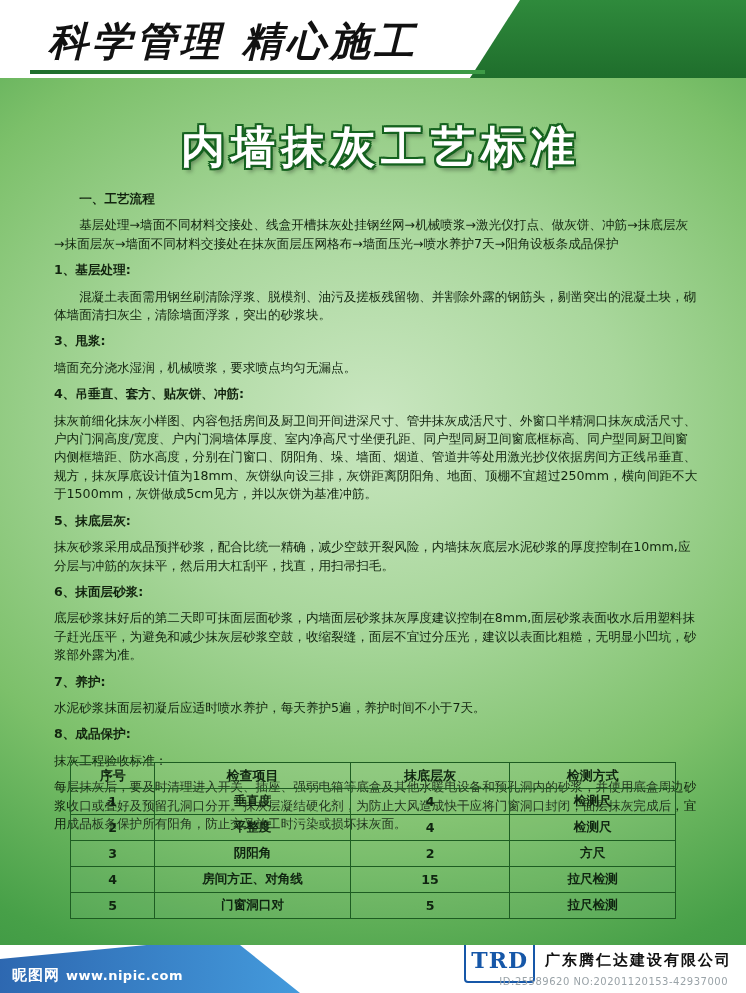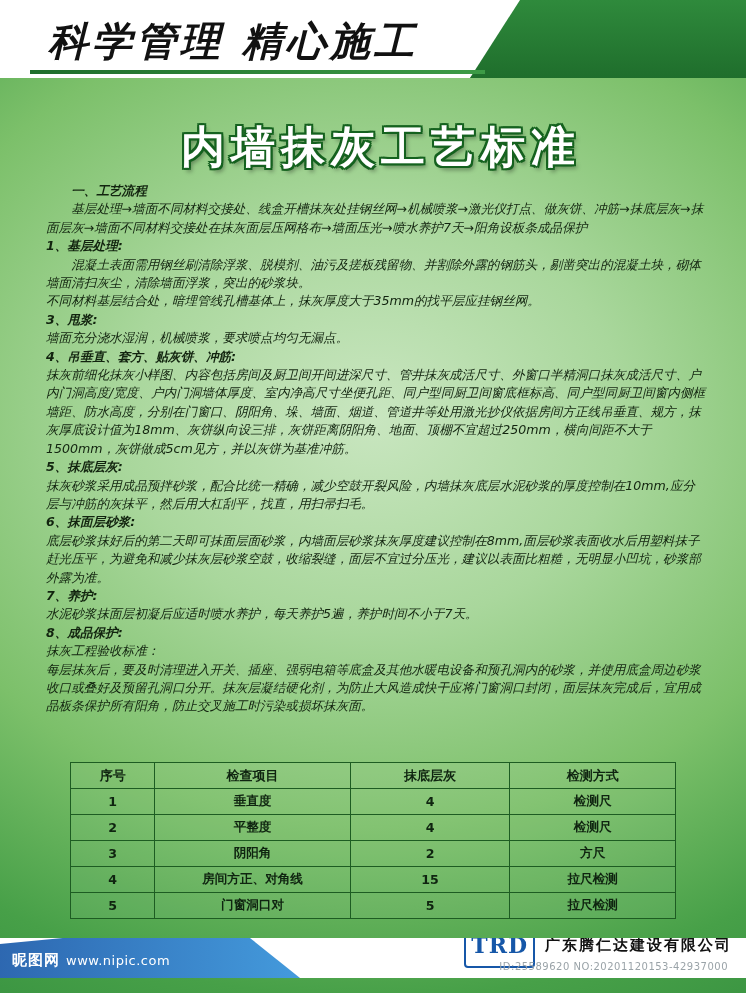--- a/index.html
+++ b/index.html
@@ -52,21 +52,21 @@
     white-space:nowrap;
   }
   
   .body{
     position:absolute;left:46px;top:182px;width:660px;
     color:#12240f;
     font-size:12.6px;
     line-height:18.4px;
     font-family:"DejaVu Sans","Liberation Sans",sans-serif;
   }
-  .body p{margin:0;font-style:italic;}
+  .body p{margin:8px;}
   .ind1{text-indent:2em;}
   .b{font-weight:bold;}
   
   .tbl-wrap{
     position:absolute;left:70px;top:762px;width:606px;
   }
   table{
     border-collapse:collapse;width:606px;
     background:rgba(255,255,255,0.06);
   }
@@ -79,42 +79,42 @@
     font-weight:bold;
     padding:0;
   }
   thead th{font-size:13px;}
   .col1{width:84px;}
   .col2{width:196px;}
   .col3{width:160px;}
   .col4{width:166px;}
   
   .bottom{
-    position:absolute;left:0;bottom:15px;width:746px;height:40px;
+    position:absolute;left:0;bottom:0;width:746px;height:48px;
     background:#ffffff;
     overflow:hidden;
     margin-top:20px;
   }
   .bottom-swoosh{
     position:absolute;left:0;bottom:0;width:300px;height:56px;
     background:linear-gradient(90deg,#1657a8,#2f8fd8);
     clip-path:polygon(0 22px, 230px 0, 300px 56px, 0 56px);
     opacity:.9;
   }
   .nipic{
     position:absolute;left:12px;bottom:8px;
     display:flex;align-items:center;gap:6px;
   }
   .nipic-logo{
     font-family:"DejaVu Serif","Liberation Serif",serif;
     font-size:15px;font-weight:bold;color:#ffffff;
     letter-spacing:1px;
   }
   .nipic-url{
-    font-size:13px;color:#ffffff;font-weight:normal;letter-spacing:.5px;
+    font-size:13px;color:#ffffff;font-weight:bold;letter-spacing:.5px;
   }
   .brand{
     position:absolute;right:14px;bottom:10px;
     display:flex;align-items:center;gap:10px;
   }
   .brand-mark{
     font-family:"DejaVu Serif","Liberation Serif",serif;
     font-size:22px;font-weight:bold;color:#1657a8;letter-spacing:1px;
     border:2px solid #1657a8;border-radius:4px;padding:8px 5px;
   }
@@ -140,21 +140,20 @@
 
   <div class="main-title">内墙抹灰工艺标准</div>
 
   <div class="body">
     <p class="ind1 b">一、工艺流程</p>
     <p class="ind1">基层处理→墙面不同材料交接处、线盒开槽抹灰处挂钢丝网→机械喷浆→激光仪打点、做灰饼、冲筋→抹底层灰→抹面层灰→墙面不同材料交接处在抹灰面层压网格布→墙面压光→喷水养护7天→阳角设板条成品保护</p>
 
     <p class="b">1、基层处理:</p>
     <p class="ind1">混凝土表面需用钢丝刷清除浮浆、脱模剂、油污及搓板残留物、并割除外露的钢筋头，剔凿突出的混凝土块，砌体墙面清扫灰尘，清除墙面浮浆，突出的砂浆块。</p>
 
-    <p>不同材料基层结合处，暗埋管线孔槽基体上，抹灰厚度大于35mm的找平层应挂钢丝网。</p>
 
     <p class="b">3、甩浆:</p>
     <p>墙面充分浇水湿润，机械喷浆，要求喷点均匀无漏点。</p>
 
     <p class="b">4、吊垂直、套方、贴灰饼、冲筋:</p>
     <p>抹灰前细化抹灰小样图、内容包括房间及厨卫间开间进深尺寸、管井抹灰成活尺寸、外窗口半精洞口抹灰成活尺寸、户内门洞高度/宽度、户内门洞墙体厚度、室内净高尺寸坐便孔距、同户型同厨卫间窗底框标高、同户型同厨卫间窗内侧框墙距、防水高度，分别在门窗口、阴阳角、垛、墙面、烟道、管道井等处用激光抄仪依据房间方正线吊垂直、规方，抹灰厚底设计值为18mm、灰饼纵向设三排，灰饼距离阴阳角、地面、顶棚不宜超过250mm，横向间距不大于1500mm，灰饼做成5cm见方，并以灰饼为基准冲筋。</p>
 
     <p class="b">5、抹底层灰:</p>
     <p>抹灰砂浆采用成品预拌砂浆，配合比统一精确，减少空鼓开裂风险，内墙抹灰底层水泥砂浆的厚度控制在10mm,应分层与冲筋的灰抹平，然后用大杠刮平，找直，用扫帚扫毛。</p>
 

